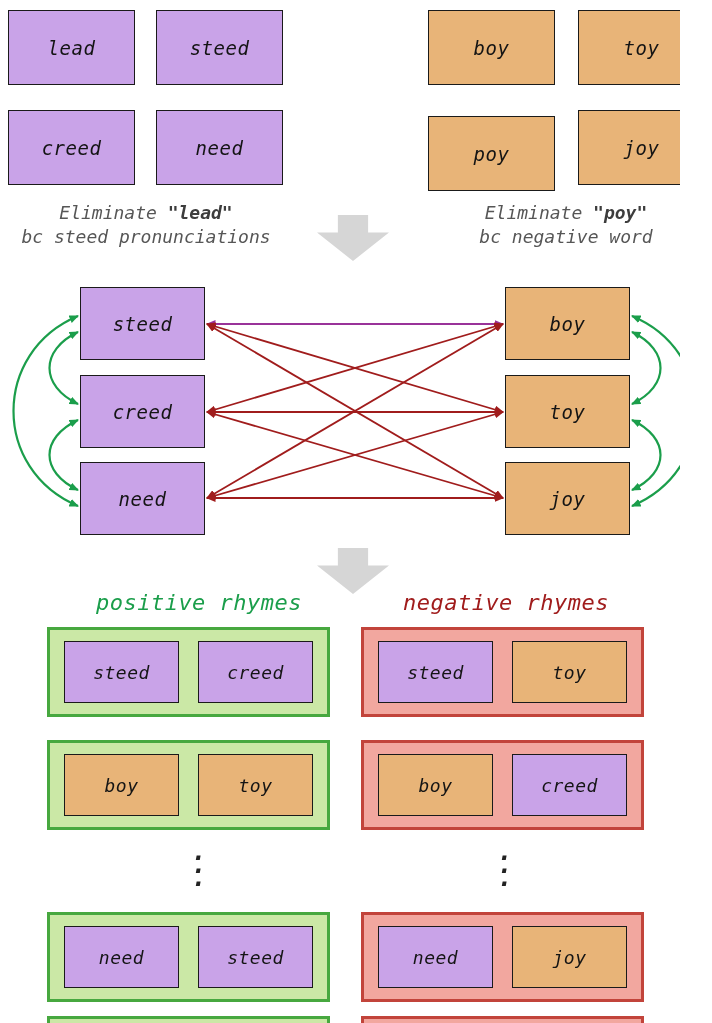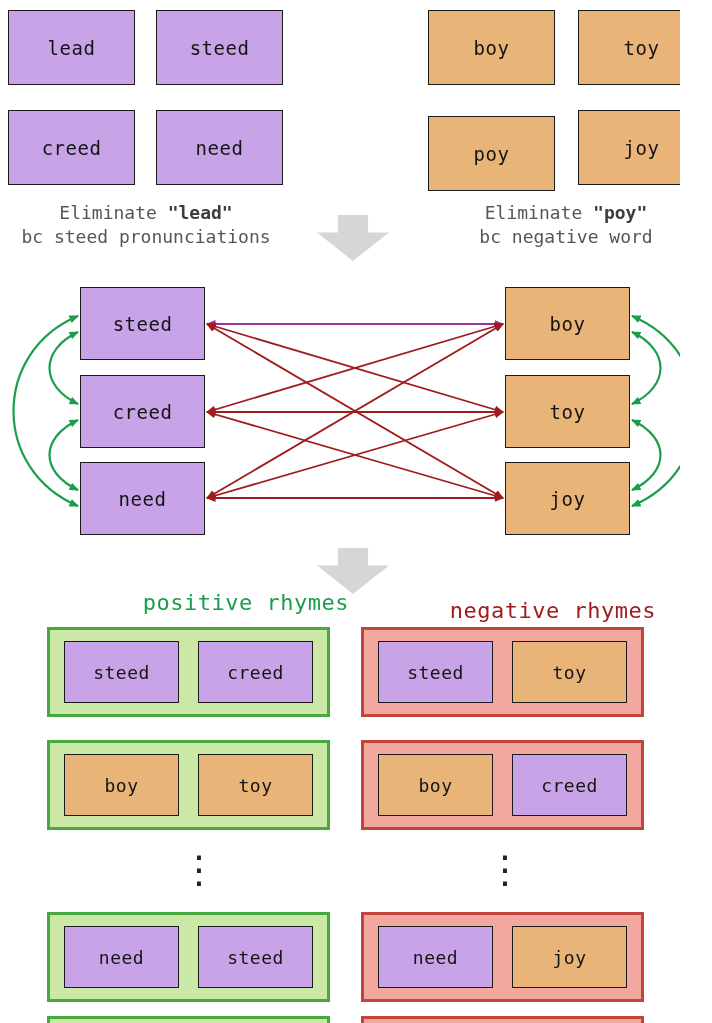--- a/index.html
+++ b/index.html
@@ -16,21 +16,21 @@
     --txt:#141414;
     --cap:#565656;
   }
   *{margin:0;padding:0;box-sizing:border-box;}
   html,body{background:#fff;}
   body{
     width:712px;height:1023px;
     font-family:"DejaVu Sans Mono","Liberation Mono",monospace;
     color:var(--txt);
   }
-  .page{position:relative;width:680px;height:1023px;overflow:hidden;background:#fff;}
+  .page{position:relative;width:680px;height:1023px;overflow:hidden;background:#fff;font-style:italic;}
 
   
   .wb{
     position:absolute;width:127px;height:75px;
     border:1.5px solid #1a1a1a;
     display:flex;align-items:center;justify-content:center;
     font-size:19px;letter-spacing:0.5px;
   }
   .wb-mid{width:125px;height:73px;}
   .wb-sm{position:static;width:115px;height:62px;font-size:18px;flex:0 0 auto;}
@@ -51,25 +51,25 @@
   }
 
   
   .edges{position:absolute;left:0;top:0;pointer-events:none;}
   .e-neg{stroke:var(--dkred);stroke-width:1.8;}
   .e-hl{stroke:var(--magenta);stroke-width:1.8;}
   .e-pos{stroke:var(--green);stroke-width:2.2;fill:none;}
 
   
   .col-title{
-    position:absolute;width:300px;text-align:right;
+    position:absolute;width:300px;text-align:center;
     font-size:22px;letter-spacing:0.5px;
   }
   .title-pos{color:var(--green);}
-  .title-neg{color:var(--dkred);margin-top:8px;}
+  .title-neg{color:var(--dkred);}
 
   
   .pair{
     position:absolute;width:283px;height:90px;
     border:3px solid;display:flex;align-items:center;
     justify-content:space-between;padding:0 14px;
   }
   .pos{background:var(--posfill);border-color:var(--posbrd);}
   .neg{background:var(--negfill);border-color:var(--negbrd);}
 

